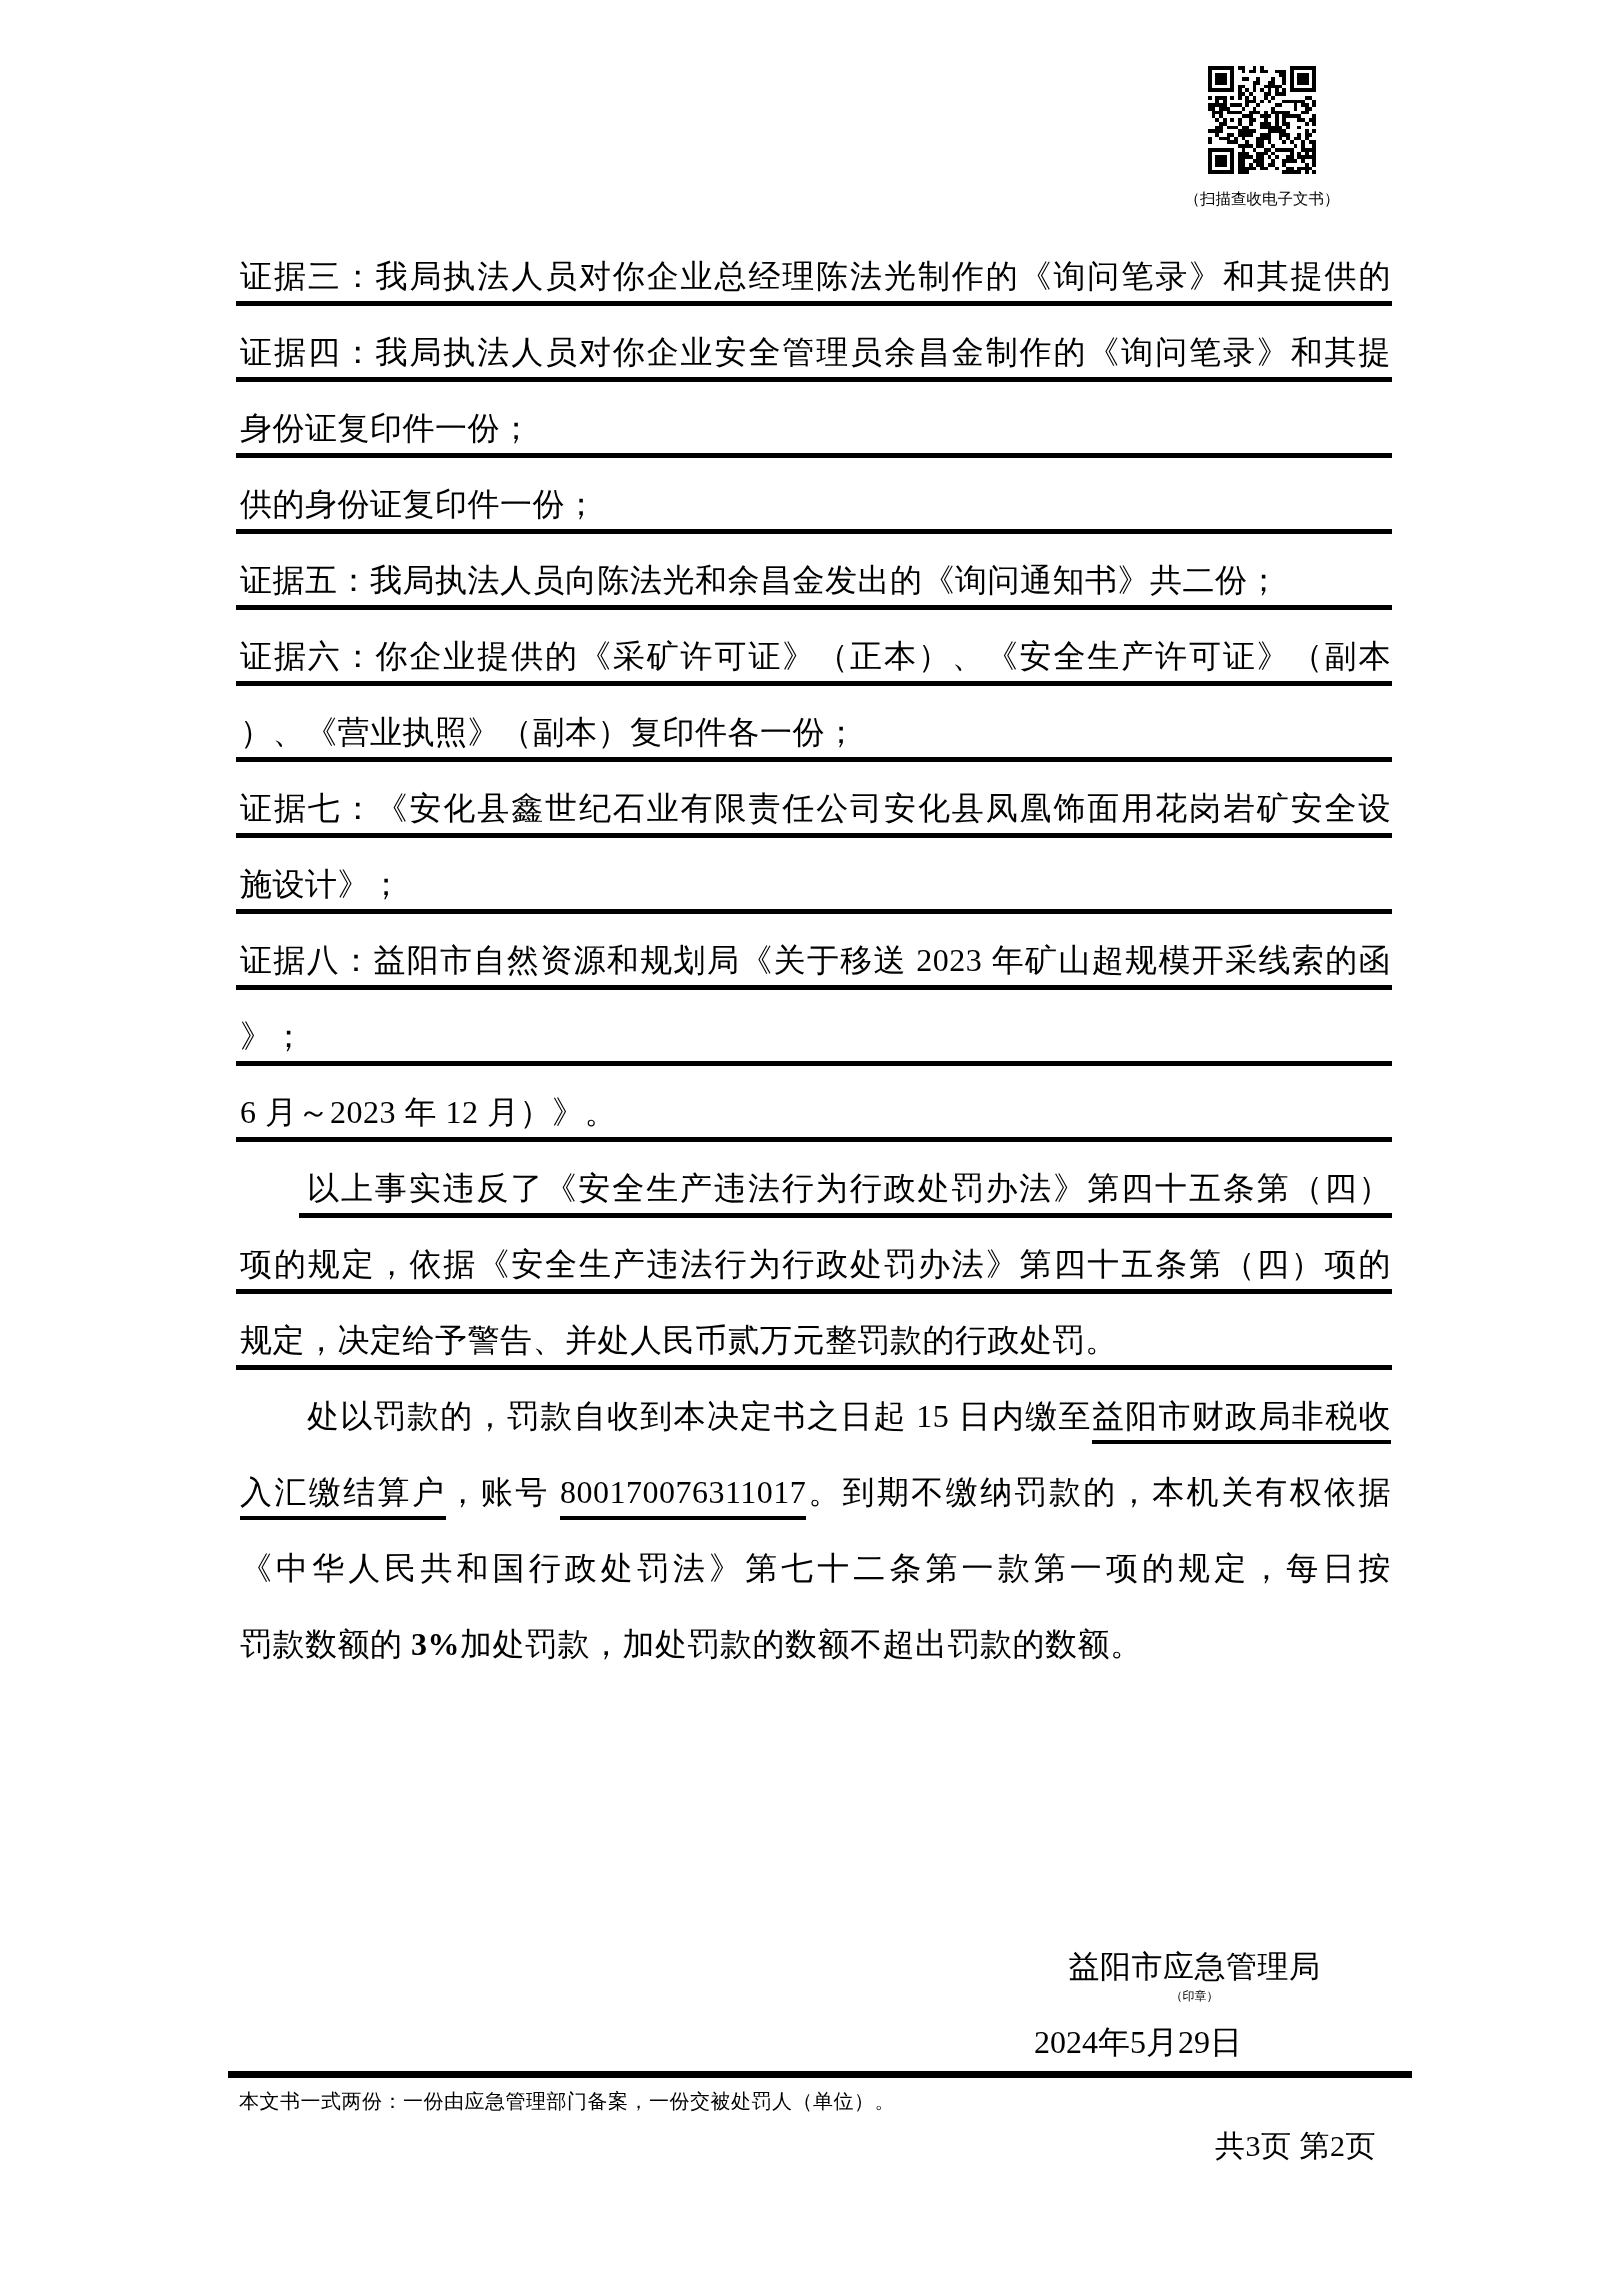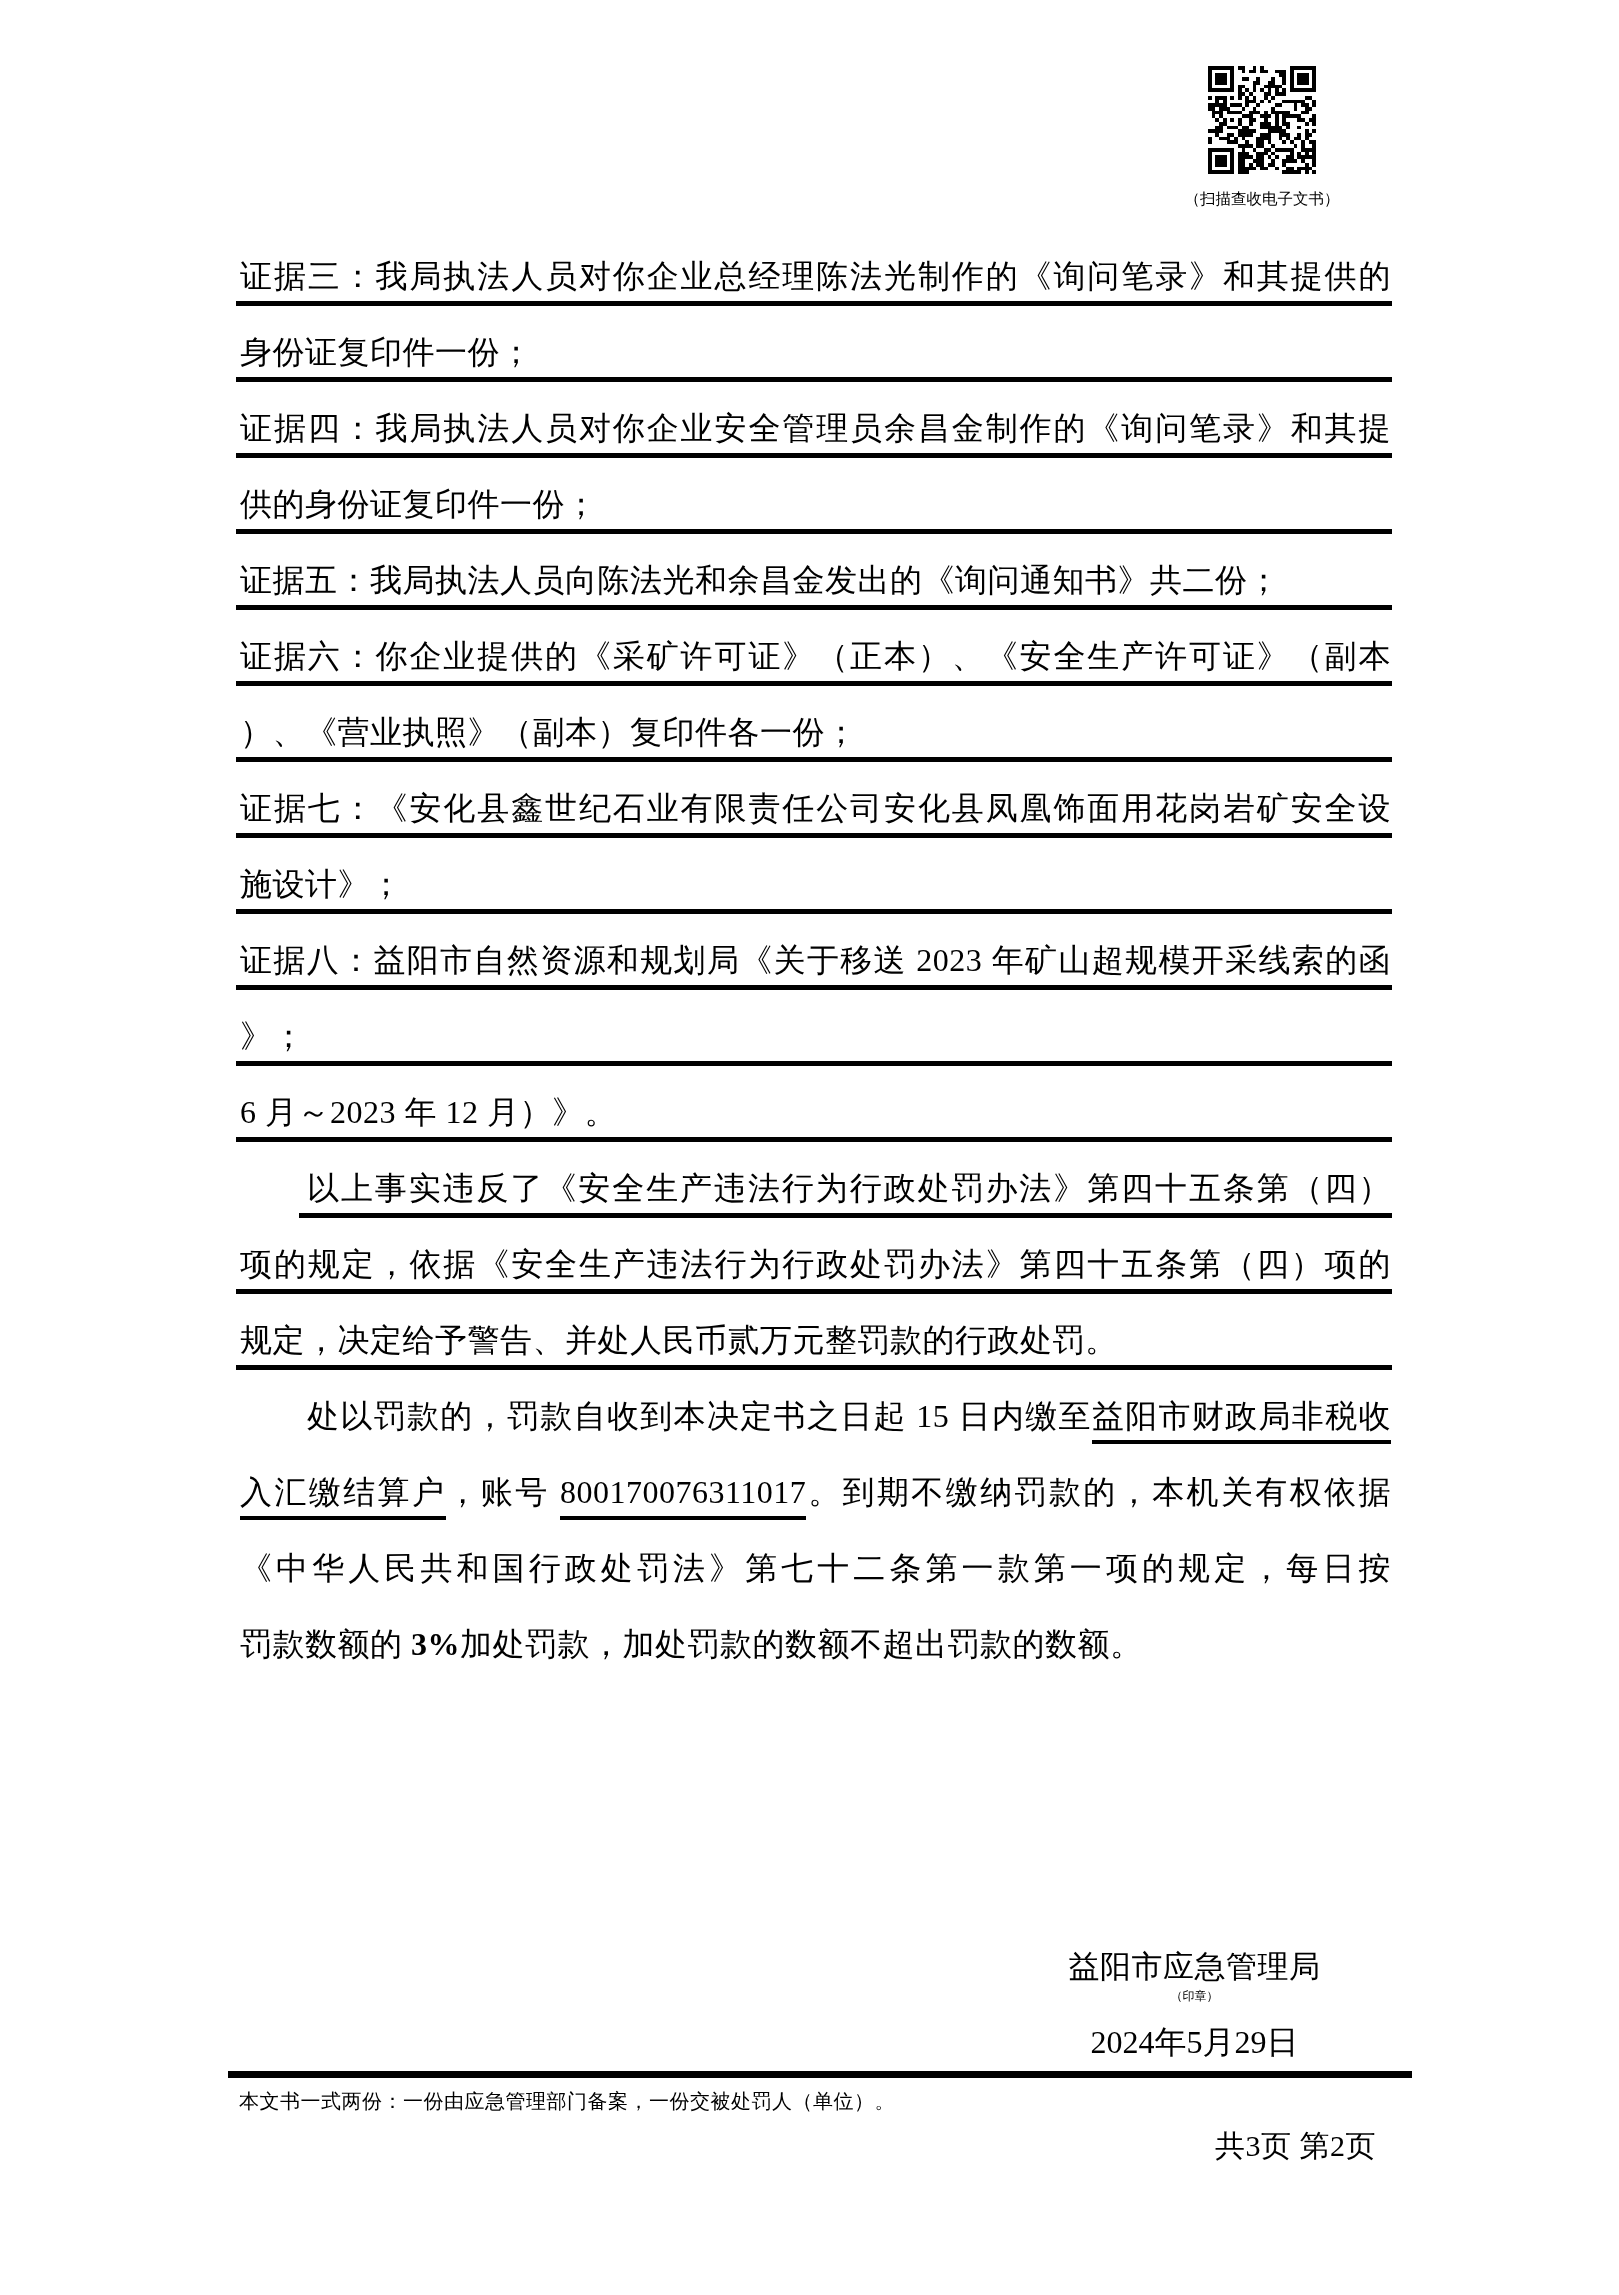--- a/index.html
+++ b/index.html
@@ -82,21 +82,20 @@
     width:321px;
     text-align:center;
     font-size:12px;
     color:#000000;
     white-space:nowrap;
   }
   .sig-date{
     position:absolute;
     left:1034px; top:2021px;
     width:321px;
-    text-align:center;
     font-size:32px;
     white-space:nowrap;
   }
   
   .footer-rule{
     position:absolute;
     left:228px; top:2071px;
     width:1184px; height:6.7px;
     background:#000000;
   }
@@ -551,25 +550,25 @@
       <rect x="24" y="28" width="1" height="1" fill="#000"></rect>
       <rect x="26" y="28" width="1" height="1" fill="#000"></rect>
       <rect x="28" y="28" width="1" height="1" fill="#000"></rect>
     </svg>
   <div class="qr-caption">（扫描查收电子文书）</div>
 
   <div id="body-lines" class="body-lines">
       <div class="line jf ul-full">
         <div class="txt"><span class="">证据三：我局执法人员对你企业总经理陈法光制作的《询问笔录》和其提供的</span></div>
       </div>
-      <div class="line ul-full">
-        <div class="txt"><span class="">身份证复印件一份；</span></div>
-      </div>
       <div class="line jf ul-full">
         <div class="txt"><span class="">证据四：我局执法人员对你企业安全管理员余昌金制作的《询问笔录》和其提</span></div>
+      </div>
+      <div class="line ul-full">
+        <div class="txt"><span class="">身份证复印件一份；</span></div>
       </div>
       <div class="line ul-full">
         <div class="txt"><span class="">供的身份证复印件一份；</span></div>
       </div>
       <div class="line ul-full">
         <div class="txt"><span class="">证据五：我局执法人员向陈法光和余昌金发出的《询问通知书》共二份；</span></div>
       </div>
       <div class="line jf ul-full">
         <div class="txt"><span class="">证据六：你企业提供的《采矿许可证》（正本）、《安全生产许可证》（副本</span></div>
       </div>

